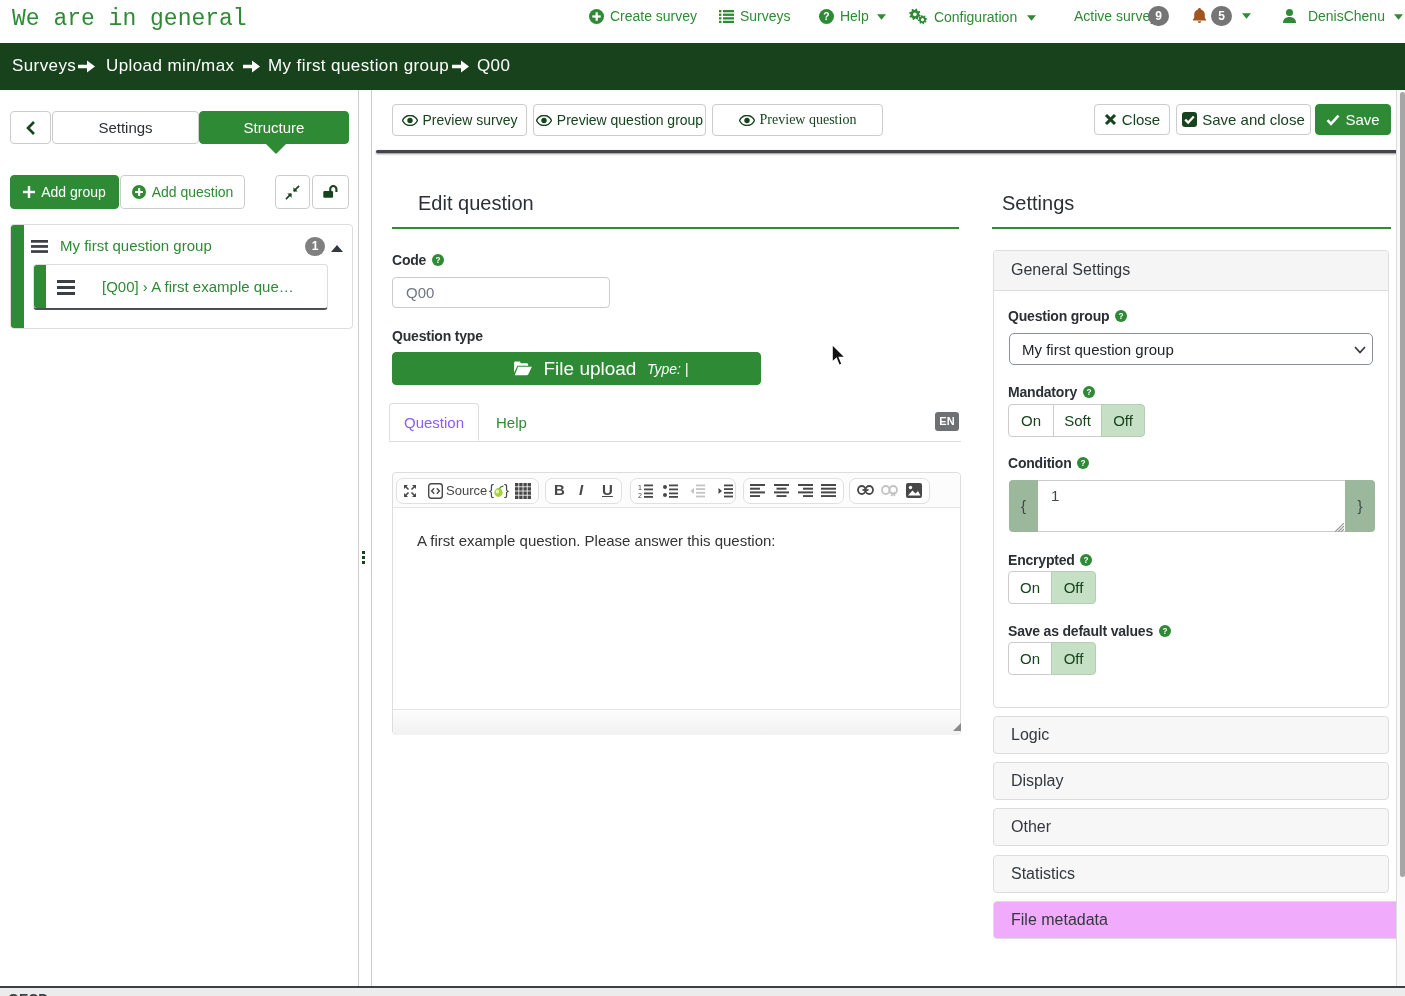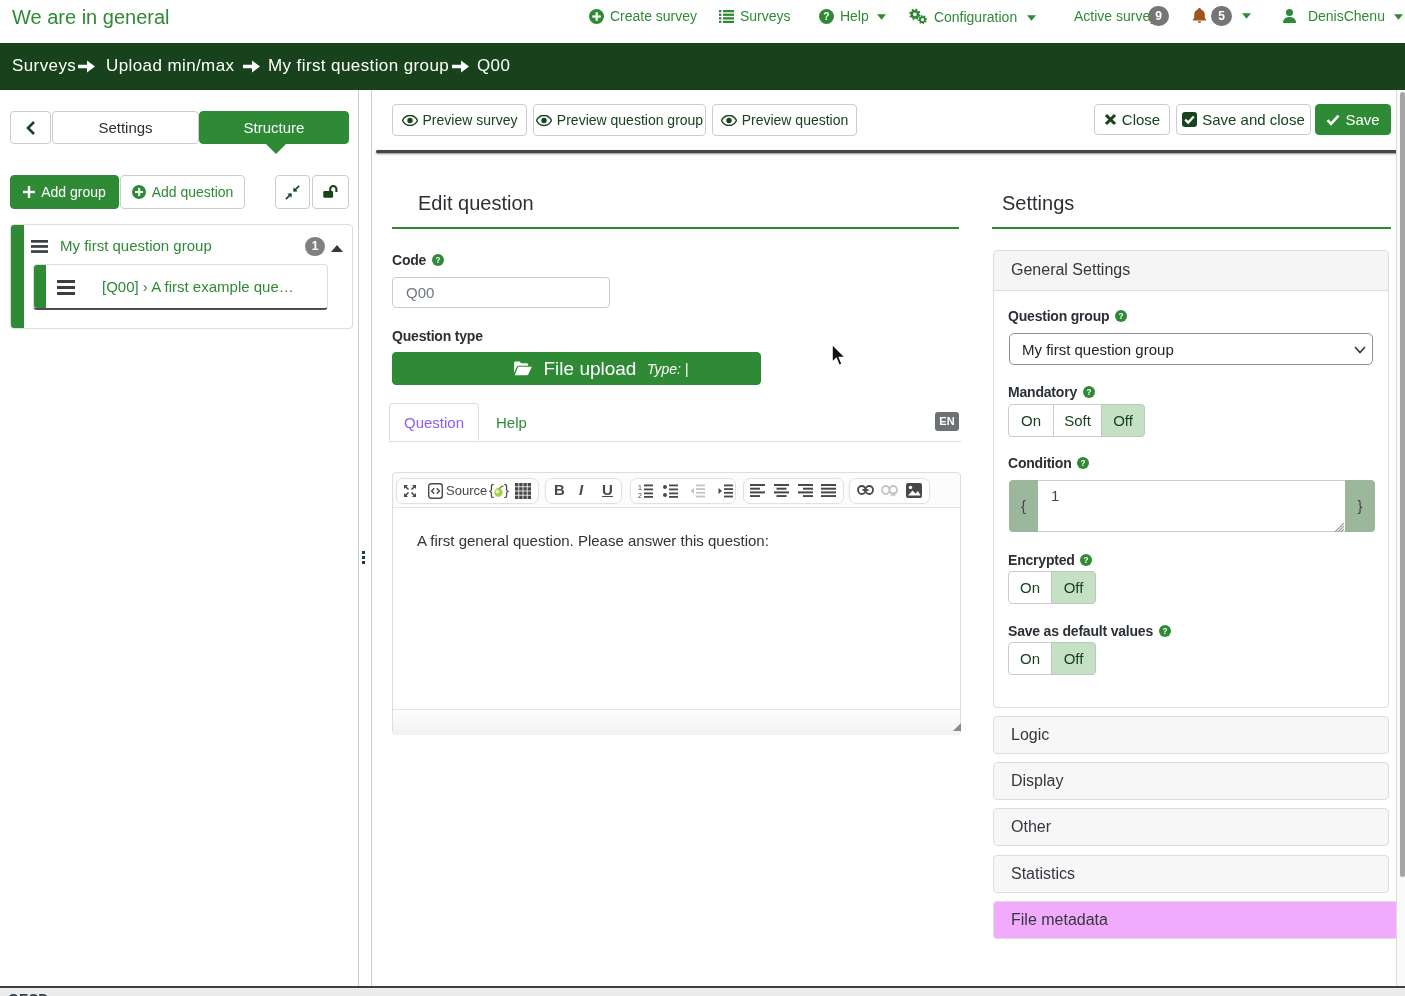--- a/index.html
+++ b/index.html
@@ -13,21 +13,21 @@
   .btn.green { background:#2f8a35; border-color:#2f8a35; color:#fff; }
   .lbl { position:absolute; font-weight:bold; font-size:14px; letter-spacing:-0.2px; color:#2b3036; }
   .hint { display:inline-block; vertical-align:-1px; }
   .tg { background:#fff; border:1px solid #e0e0e0; border-radius:7px; }
 </style>
 </head>
 <body>
 <div id="page">
 
   <div class="abs" id="topbar" style="left:0;top:0;width:1405px;height:43px;background:#fff;"></div>
-  <div class="abs grn" style="left:12px;top:6px;font-size:20px;">We are in general</div>
+  <div class="abs grn" style="left:12px;top:6px;font-size:23px;font-family:Liberation Mono, monospace;">We are in general</div>
   <div class="abs grn" style="left:589px;top:8px;font-size:14px;">
     <svg width="15" height="15" viewBox="0 0 16 16" style="vertical-align:-3px;">
         <circle cx="8" cy="8" r="8" fill="#2f8a35"></circle>
         <rect x="7" y="3.5" width="2.4" height="9" fill="#fff"></rect>
         <rect x="3.5" y="6.8" width="9" height="2.4" fill="#fff"></rect>
       </svg>
     <span style="margin-left:2px;">Create survey</span></div>
   <div class="abs grn" style="left:719px;top:8px;font-size:14px;">
     <svg width="15" height="13" viewBox="0 0 15 13" style="vertical-align:-2px;">
         <g fill="#2f8a35">
@@ -174,21 +174,21 @@
   <div class="btn" style="left:392px;top:104px;width:135px;height:32px;">
     <svg width="16" height="11" viewBox="0 0 16 11" style="margin-right:5px;">
         <path d="M8 0.5 C11.5 0.5 14.2 2.7 15.5 5.5 C14.2 8.3 11.5 10.5 8 10.5 C4.5 10.5 1.8 8.3 0.5 5.5 C1.8 2.7 4.5 0.5 8 0.5 Z" fill="none" stroke="#17431d" stroke-width="1.4"></path>
         <circle cx="8" cy="5.5" r="2.7" fill="#17431d"></circle>
       </svg>Preview survey</div>
   <div class="btn" style="left:533px;top:104px;width:173px;height:32px;">
     <svg width="16" height="11" viewBox="0 0 16 11" style="margin-right:5px;">
         <path d="M8 0.5 C11.5 0.5 14.2 2.7 15.5 5.5 C14.2 8.3 11.5 10.5 8 10.5 C4.5 10.5 1.8 8.3 0.5 5.5 C1.8 2.7 4.5 0.5 8 0.5 Z" fill="none" stroke="#17431d" stroke-width="1.4"></path>
         <circle cx="8" cy="5.5" r="2.7" fill="#17431d"></circle>
       </svg>Preview question group</div>
-  <div class="btn" style="left:712px;top:104px;width:145px;height:32px;">
+  <div class="btn" style="left:712px;top:104px;width:171px;height:32px;font-family:Liberation Serif, serif;">
     <svg width="16" height="11" viewBox="0 0 16 11" style="margin-right:5px;">
         <path d="M8 0.5 C11.5 0.5 14.2 2.7 15.5 5.5 C14.2 8.3 11.5 10.5 8 10.5 C4.5 10.5 1.8 8.3 0.5 5.5 C1.8 2.7 4.5 0.5 8 0.5 Z" fill="none" stroke="#17431d" stroke-width="1.4"></path>
         <circle cx="8" cy="5.5" r="2.7" fill="#17431d"></circle>
       </svg>Preview question</div>
   <div class="btn" style="left:1094px;top:104px;width:76px;height:31px;font-size:15px;">
     <svg width="13" height="13" viewBox="0 0 13 13" style="margin-right:5px;">
         <path d="M2 2 L11 11 M11 2 L2 11" stroke="#17431d" stroke-width="3.1"></path>
       </svg>Close</div>
   <div class="btn" style="left:1176px;top:104px;width:135px;height:31px;font-size:15px;">
     <svg width="15" height="15" viewBox="0 0 15 15" style="margin-right:5px;">
@@ -366,21 +366,21 @@
           <rect x="1" y="1" width="7.5" height="8" rx="4"></rect>
           <rect x="8.5" y="1" width="7.5" height="8" rx="4"></rect>
         </g>
         <path d="M10 7 L14 11 M14 7 L10 11" stroke="#c3c3c3" stroke-width="1.6"></path>
       </svg>
     <svg class="abs" style="left:513px;top:10px;" width="16" height="15" viewBox="0 0 16 15">
         <rect x="0" y="0" width="16" height="15" rx="2" fill="#484848"></rect>
         <circle cx="4.5" cy="4.5" r="1.7" fill="#fff"></circle>
         <path d="M2 12.5 L6.5 7.5 L9.5 10.5 L12 8 L14.5 12.5 Z" fill="#fff"></path>
       </svg>
-    <div class="abs" style="left:24px;top:59px;font-size:15px;color:#333;">A first general question. Please answer this question:</div>
+    <div class="abs" style="left:24px;top:59px;font-size:15px;color:#333;">A first example question. Please answer this question:</div>
     <div class="abs" style="left:0;top:236px;width:567px;height:26px;background:linear-gradient(#fdfdfd,#f1f1f1);border-top:1px solid #e5e5e5;border-radius:0 0 4px 4px;"></div>
     <svg class="abs" style="left:560px;top:250px;" width="8" height="8" viewBox="0 0 8 8">
         <path d="M8 0 L8 8 L0 8 Z" fill="#8a8a8a"></path>
       </svg>
   </div>
 
   <div class="abs" style="left:1002px;top:192px;font-size:20px;color:#2b3036;">Settings</div>
   <div class="abs" style="left:992px;top:227px;width:399px;height:2px;background:#2f8a35;"></div>
 
   <div class="abs" id="gspanel" style="left:993px;top:250px;width:396px;height:458px;border:1px solid #ddd;border-radius:4px;">

